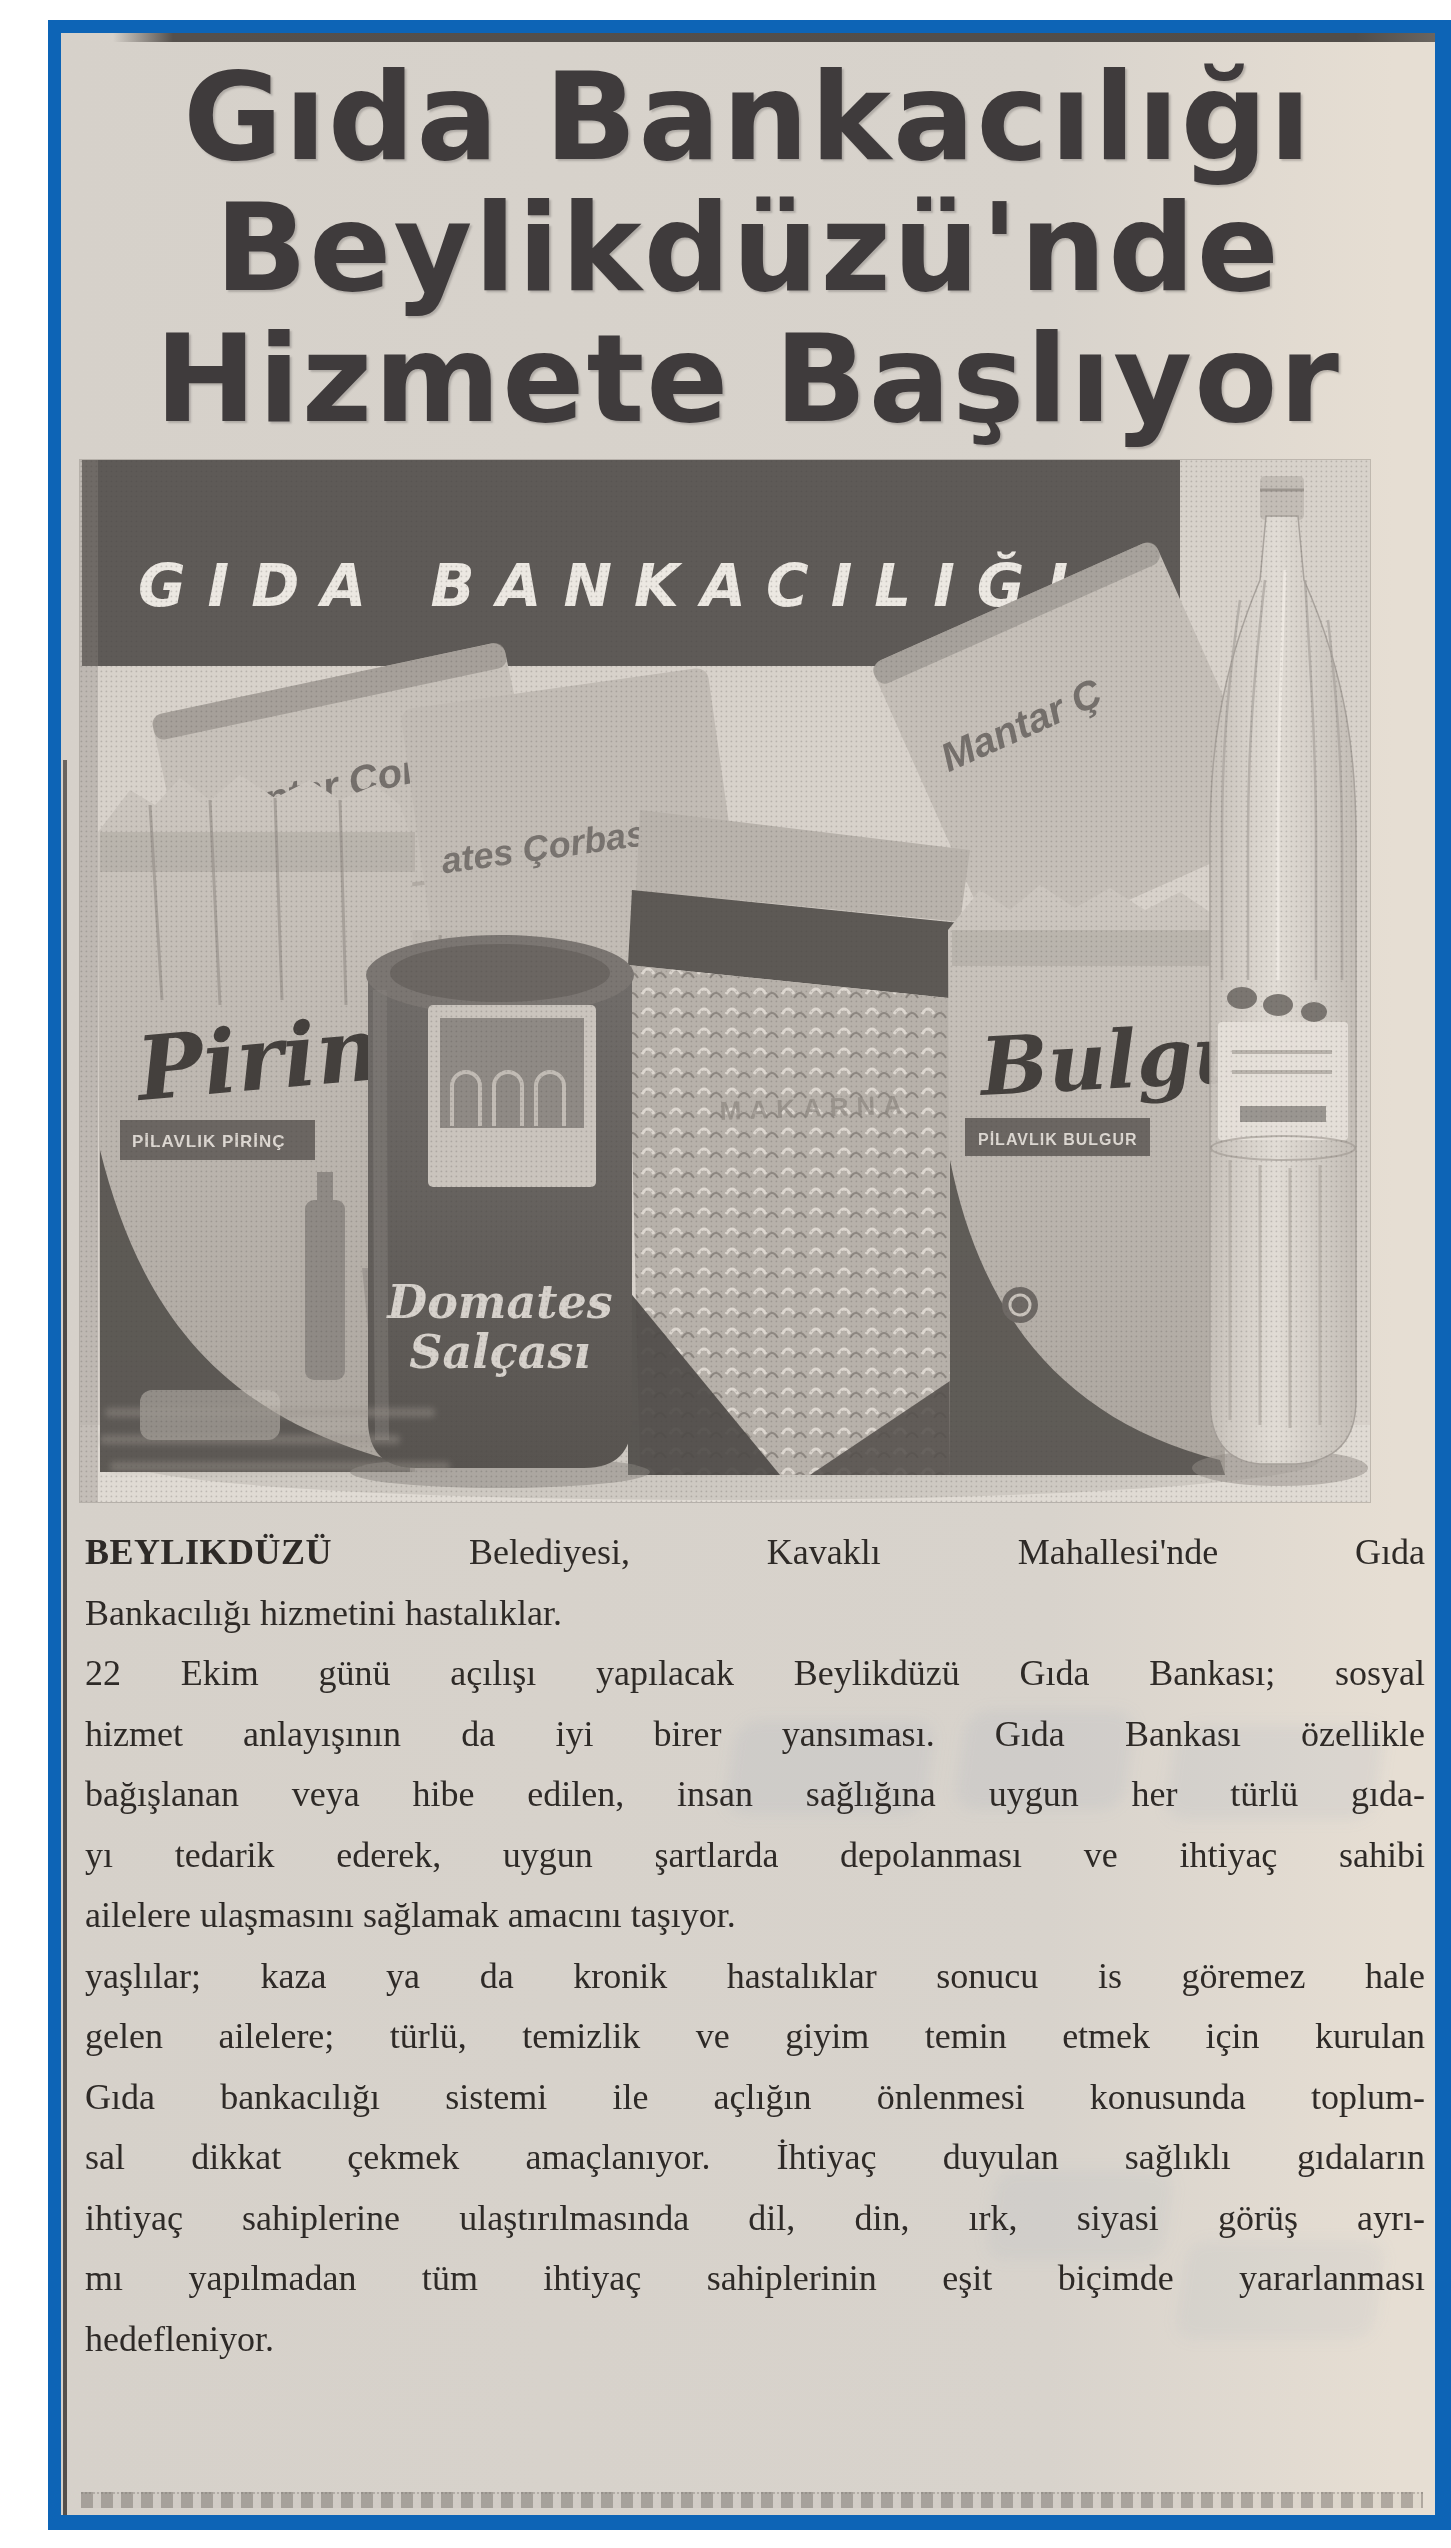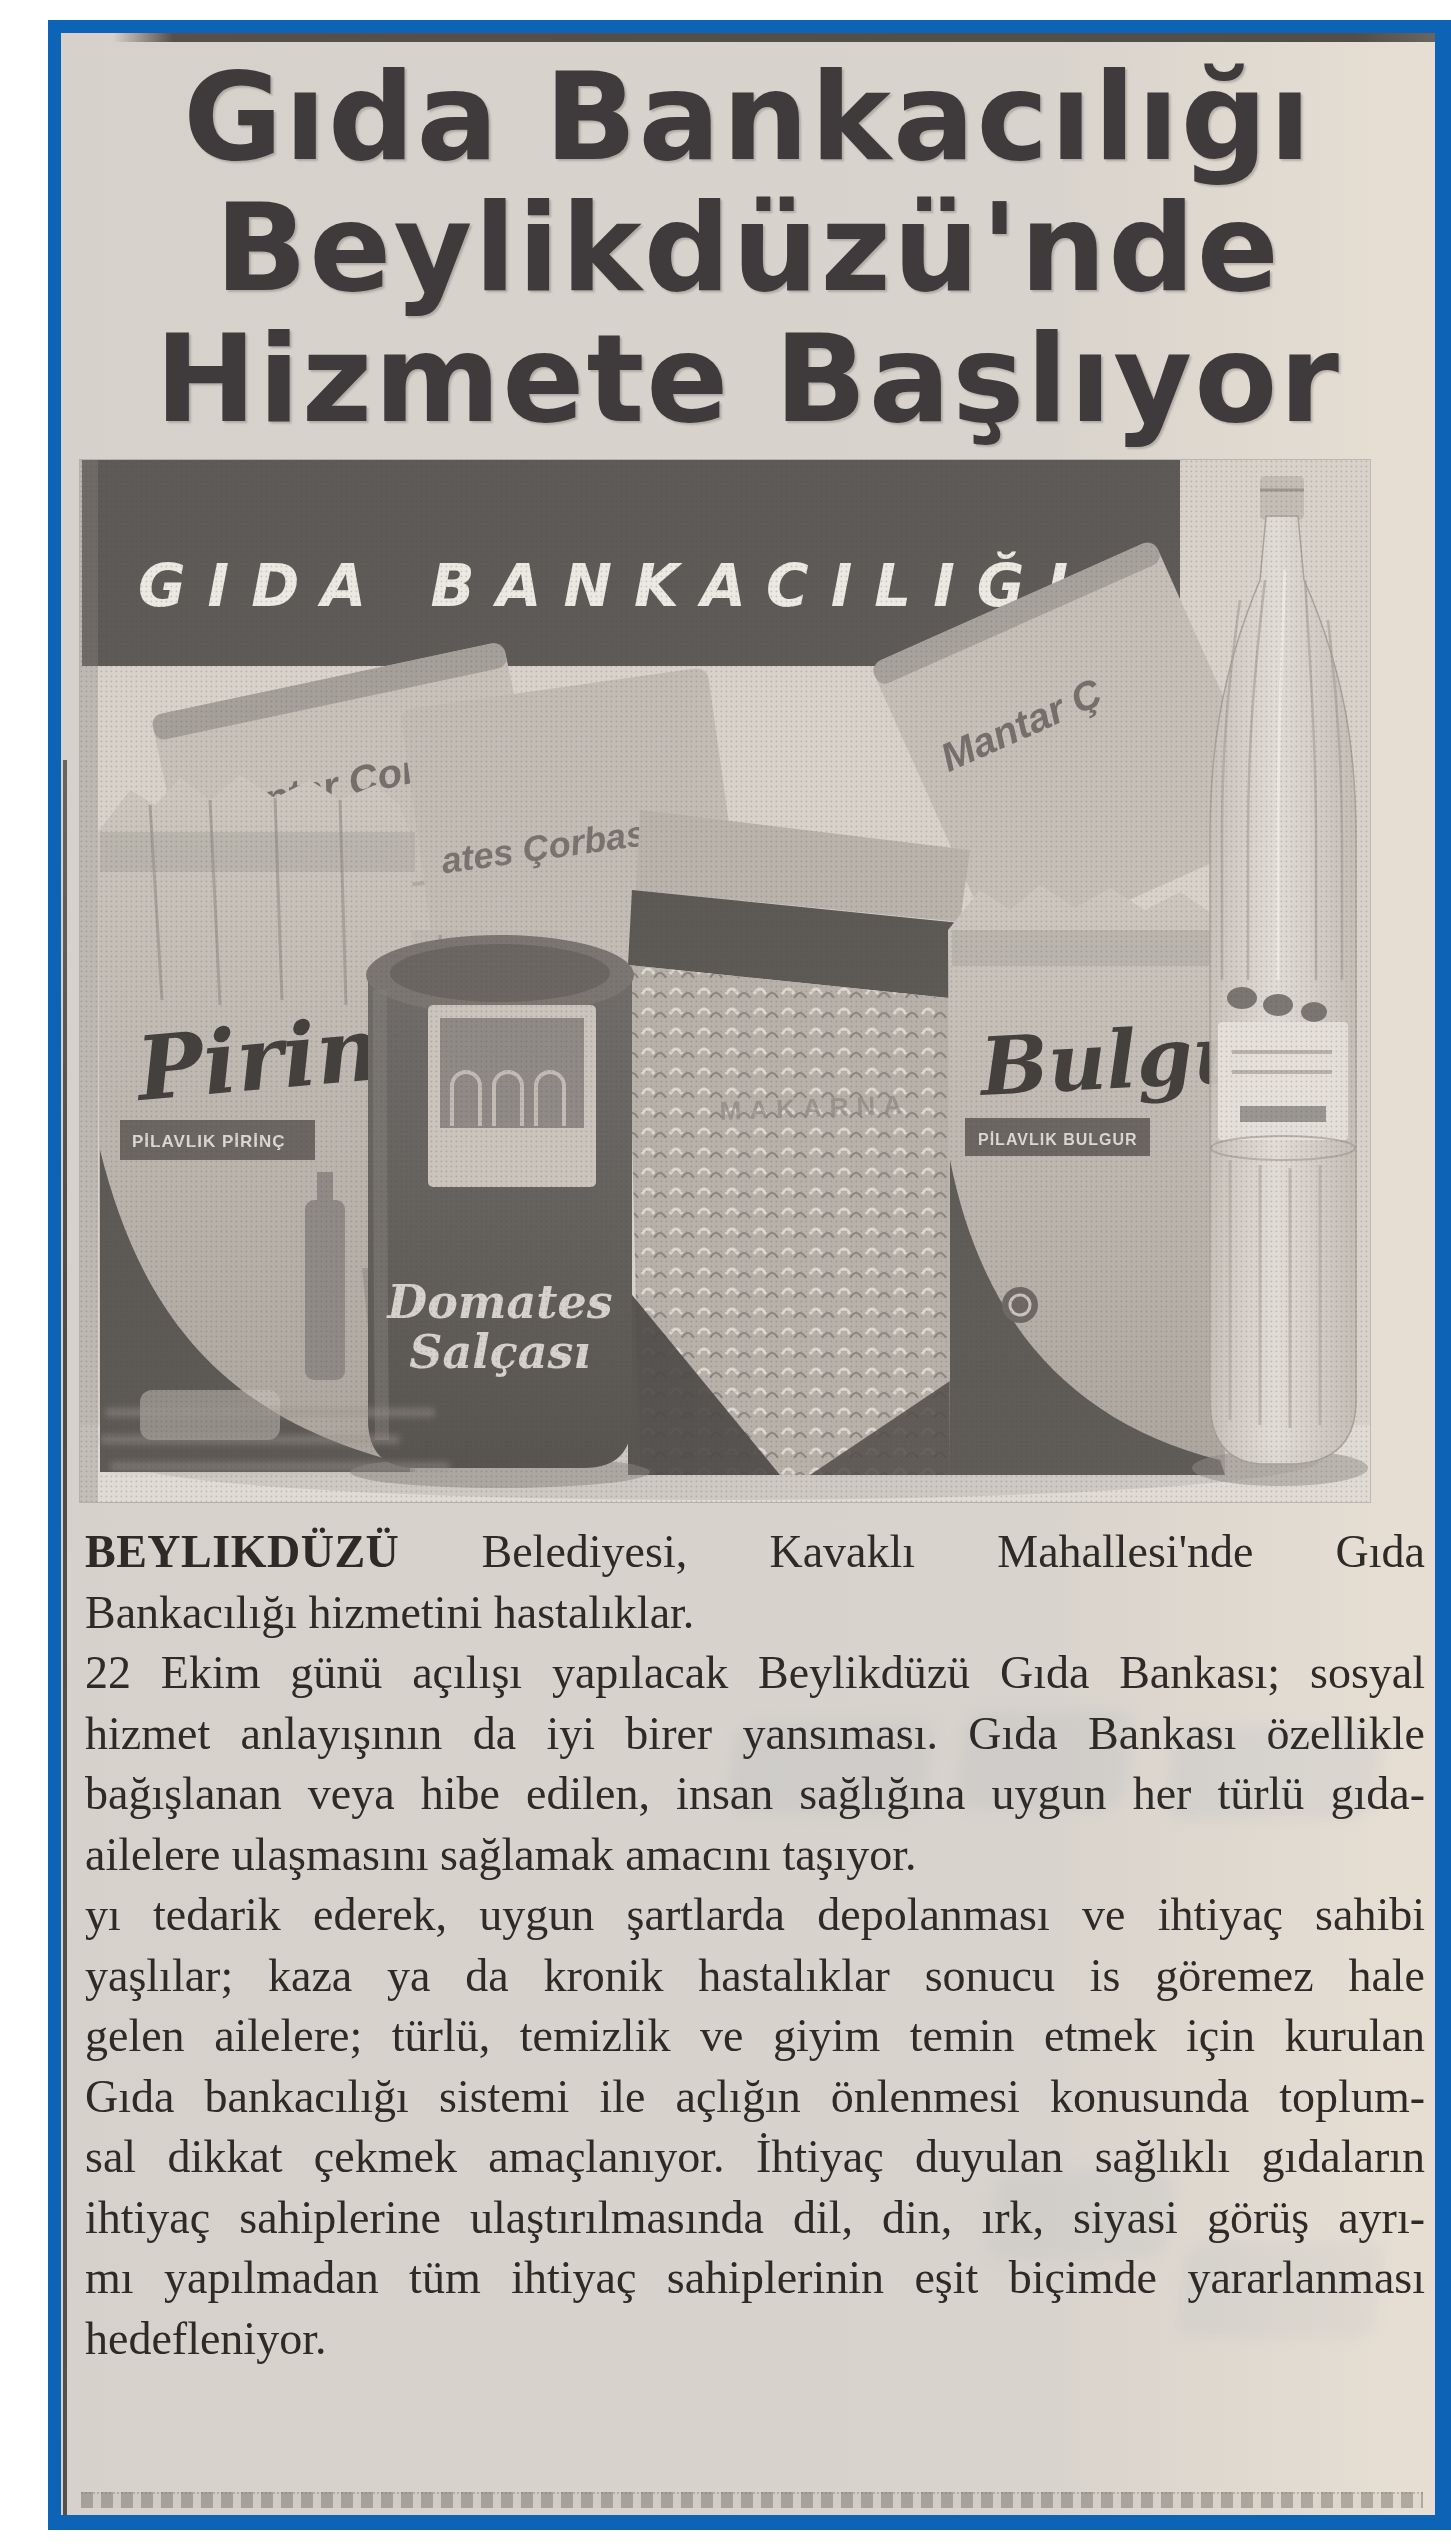--- a/index.html
+++ b/index.html
@@ -25,21 +25,21 @@
                background:repeating-linear-gradient(90deg,rgba(85,80,75,.5) 0 12px,rgba(85,80,75,.06) 12px 20px);}
   .headline{position:absolute;left:0;right:0;top:19px;text-align:center;
             font-family:"DejaVu Sans","Liberation Sans",sans-serif;font-weight:800;
             color:var(--headline-ink);}
   .hl{font-size:121px;line-height:131px;letter-spacing:2px;white-space:nowrap;
       text-shadow:2px 2px 2px rgba(60,56,55,.25);}
   .photo{position:absolute;left:19px;top:427px;width:1290px;height:1042px;
          background:var(--photo-base);outline:1px solid rgba(120,115,110,.35);}
   .photo svg{display:block;width:100%;height:100%;}
   .article{position:absolute;left:24px;top:1489px;width:1340px;color:var(--body-ink);
-           font-family:"Liberation Serif",serif;font-size:46px;line-height:60.5px;}
+           font-family:"Liberation Serif",serif;font-size:36px;line-height:60.5px;}
   .art-line{white-space:nowrap;}
   .art-line.j{white-space:normal;text-align:justify;text-align-last:justify;}
   .art-line .lead{font-weight:700;letter-spacing:.5px;}
   .bleed{position:absolute;pointer-events:none;}
   .bleed .blob{position:absolute;border-radius:22px;filter:blur(7px);
                background:rgba(125,147,172,.10);transform:skewX(-8deg);}
   .bleed-1{left:659px;top:1657px;width:690px;height:160px;}
   .bleed-2{left:909px;top:2117px;width:440px;height:230px;}
   .bleed-2 .blob{background:rgba(120,140,165,.07);}
   .banner-text{font-family:"DejaVu Sans","Liberation Sans",sans-serif;
@@ -220,22 +220,22 @@
         <div class="blob" style="left:20px;top:20px;width:180px;height:90px;"></div>
         <div class="blob" style="left:210px;top:90px;width:200px;height:100px;"></div>
       </div>
 
       <div class="article" id="article">
           <div class="art-line j"><b class="lead">BEYLIKDÜZÜ</b> Belediyesi, Kavaklı Mahallesi'nde Gıda</div>
           <div class="art-line">Bankacılığı hizmetini hastalıklar.</div>
           <div class="art-line j">22 Ekim günü açılışı yapılacak Beylikdüzü Gıda Bankası; sosyal</div>
           <div class="art-line j">hizmet anlayışının da iyi birer yansıması. Gıda Bankası özellikle</div>
           <div class="art-line j">bağışlanan veya hibe edilen, insan sağlığına uygun her türlü gıda-</div>
+          <div class="art-line j">yı tedarik ederek, uygun şartlarda depolanması ve ihtiyaç sahibi</div>
           <div class="art-line">ailelere ulaşmasını sağlamak amacını taşıyor.</div>
-          <div class="art-line j">yı tedarik ederek, uygun şartlarda depolanması ve ihtiyaç sahibi</div>
           <div class="art-line j">yaşlılar; kaza ya da kronik hastalıklar sonucu is göremez hale</div>
           <div class="art-line j">gelen ailelere; türlü, temizlik ve giyim temin etmek için kurulan</div>
           <div class="art-line j">Gıda bankacılığı sistemi ile açlığın önlenmesi konusunda toplum-</div>
           <div class="art-line j">sal dikkat çekmek amaçlanıyor. İhtiyaç duyulan sağlıklı gıdaların</div>
           <div class="art-line j">ihtiyaç sahiplerine ulaştırılmasında dil, din, ırk, siyasi görüş ayrı-</div>
           <div class="art-line j">mı yapılmadan tüm ihtiyaç sahiplerinin eşit biçimde yararlanması</div>
           <div class="art-line">hedefleniyor.</div>
         </div>
 
     </div>

